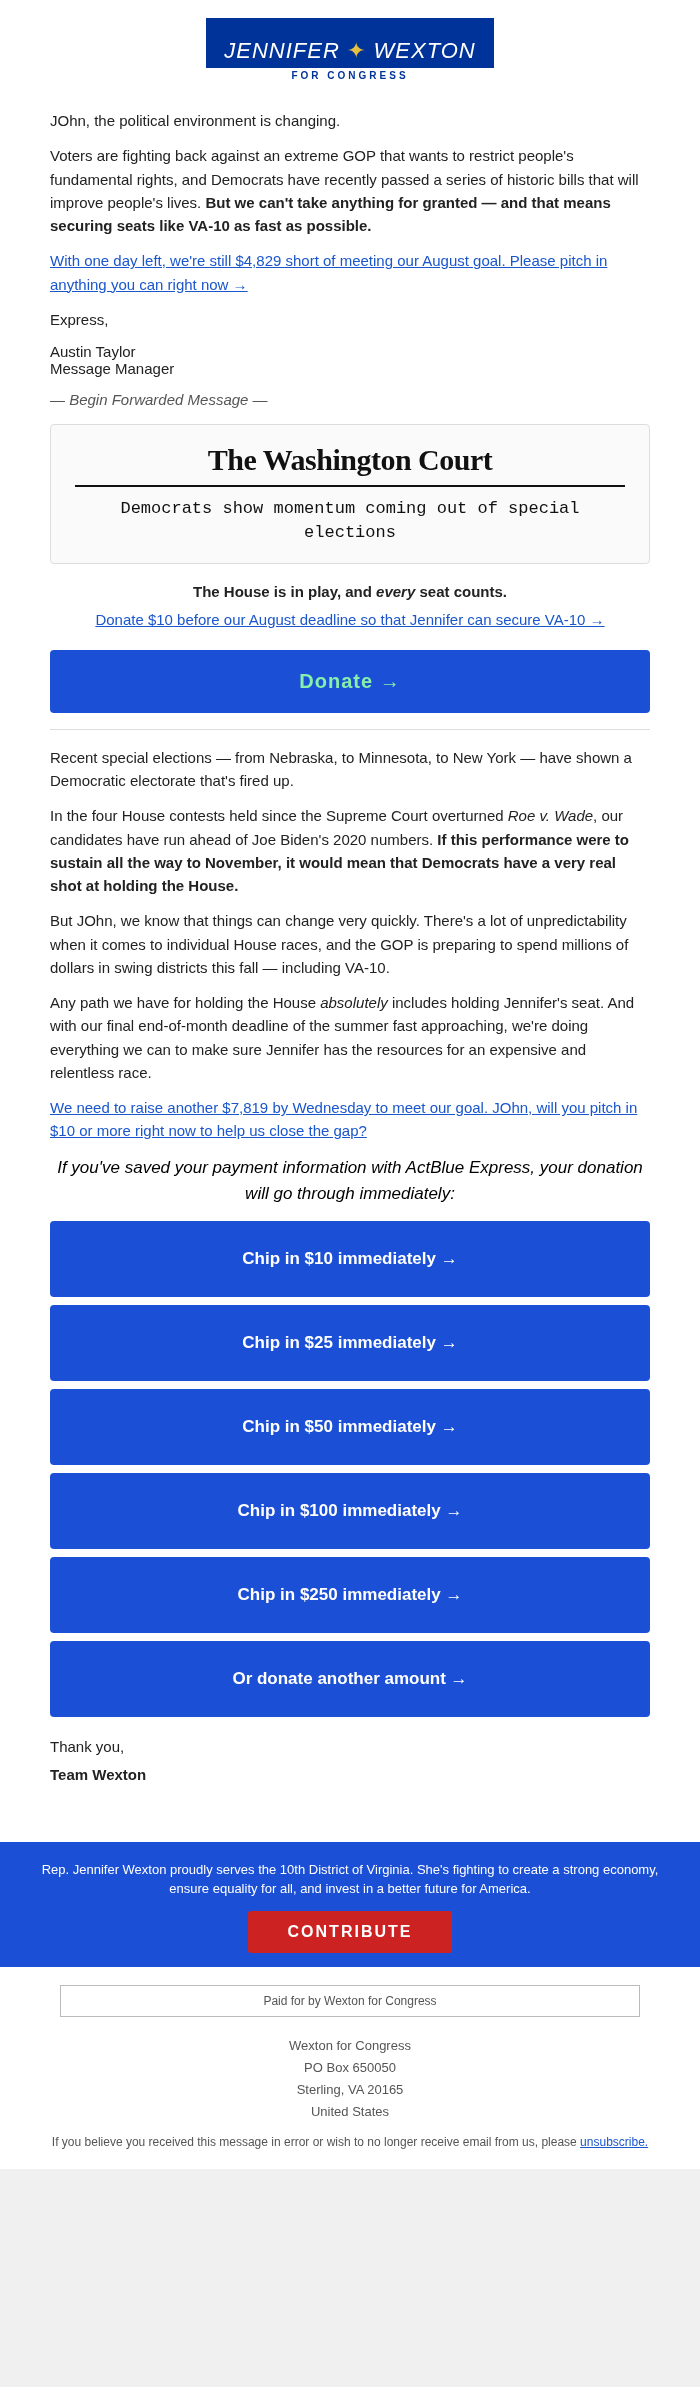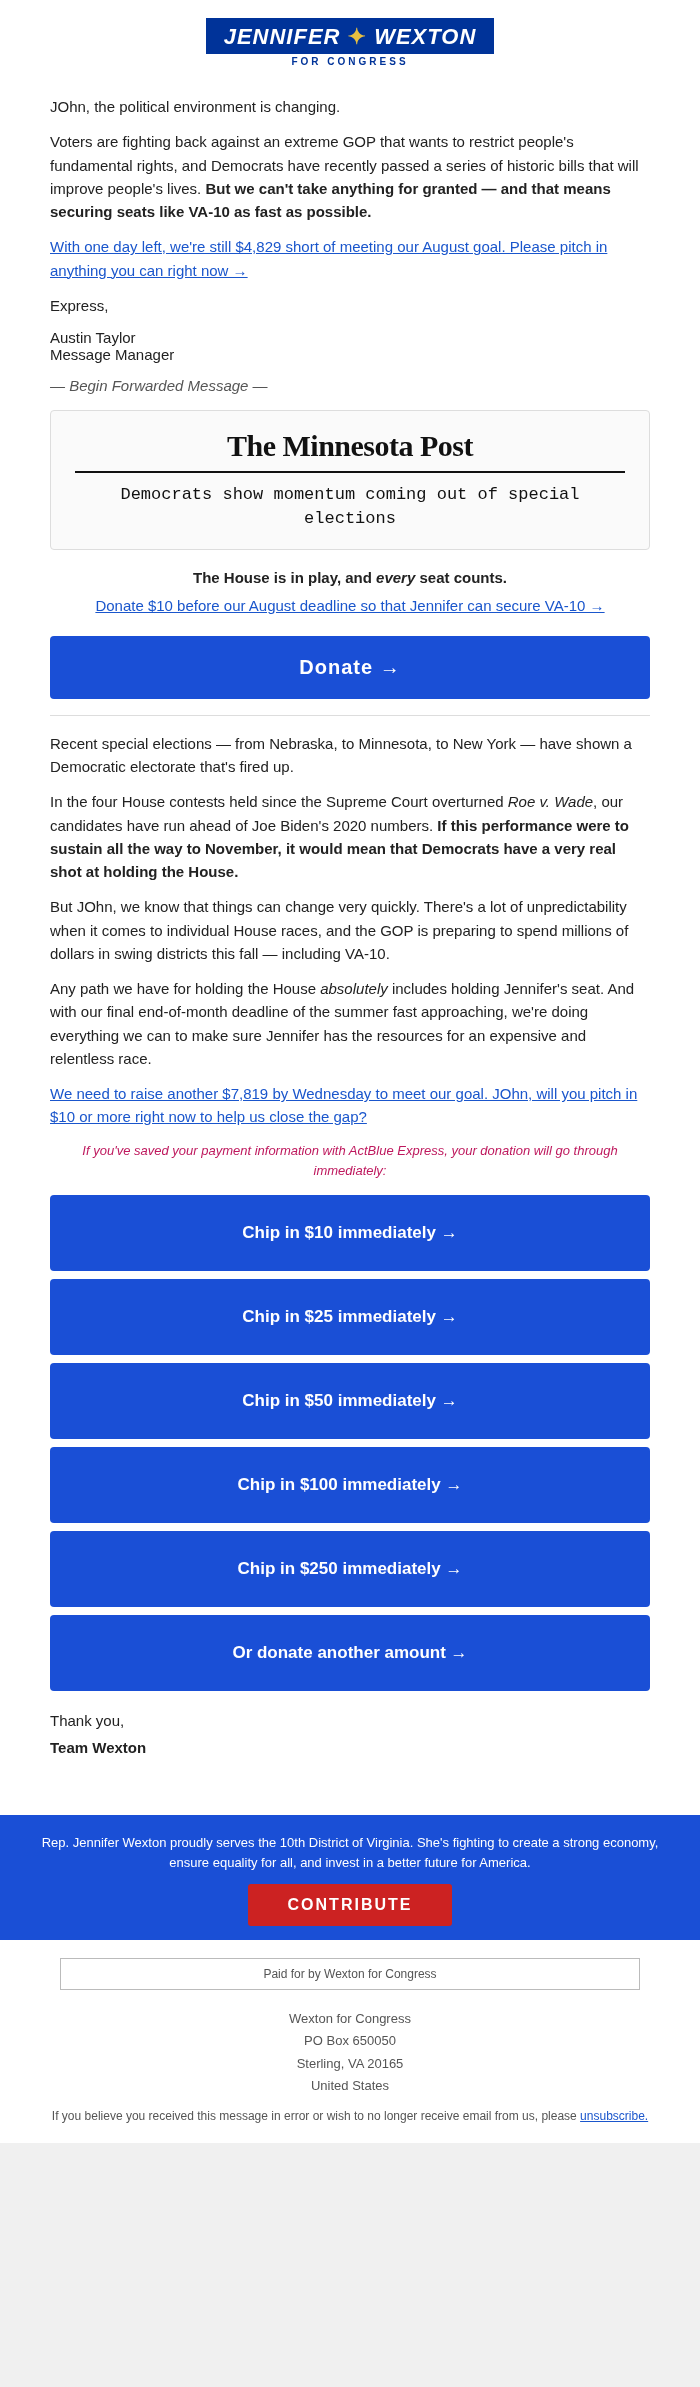--- a/index.html
+++ b/index.html
@@ -19,23 +19,23 @@
     .header {
       text-align: center;
       padding: 18px 0 10px 0;
       background: #fff;
     }
     .header-logo {
       display: inline-block;
       background: #003399;
       color: #fff;
       font-size: 22px;
-      font-weight: 700;
+      font-weight: 400;
       letter-spacing: 1px;
-      padding: 6px 18px 4px 18px;
+      padding: 20px 18px 4px 18px;
       font-style: italic;
     }
     .header-logo .star {
       color: #e8c040;
       font-style: normal;
     }
     .header-sub {
       font-size: 10px;
       letter-spacing: 3px;
       color: #003399;
@@ -101,42 +101,42 @@
       margin: 16px 0 8px 0;
     }
     .donate-link-center {
       text-align: center;
       margin-bottom: 22px;
     }
     .donate-btn {
       display: block;
       width: 100%;
       background: #1a4fd6;
-      color: #ffffff;
+      color: #86efac;
       font-size: 20px;
       font-weight: bold;
       text-align: center;
       padding: 20px 0;
       border: none;
       border-radius: 4px;
       cursor: pointer;
       letter-spacing: 1px;
       margin: 10px 0 16px 0;
       text-decoration: none;
     }
     .divider {
       border: none;
       border-top: 1px solid #ddd;
       margin: 16px 0;
     }
     .italic-note {
       font-style: italic;
-      font-size: 13px;
-      text-align: center;
-      color: #be185d;
+      font-size: 17px;
+      text-align: center;
+      color: #000000;
       margin-bottom: 14px;
     }
     .chip-btn {
       display: block;
       width: 100%;
       background: #1a4fd6;
       color: #fff;
       font-size: 17px;
       font-weight: bold;
       text-align: center;
@@ -231,21 +231,21 @@
       <a class="blue-link" href="#">With one day left, we're still $4,829 short of meeting our August goal. Please pitch in anything you can right now →</a>
     </p>
     <p>Express,</p>
     <div class="signature">
       <div>Austin Taylor</div>
       <div>Message Manager</div>
     </div>
     <div class="forwarded">— Begin Forwarded Message —</div>
 
     <div class="newspaper-box">
-      <div class="newspaper-title">The Minnesota Post</div>
+      <div class="newspaper-title">The Washington Court</div>
       <hr class="newspaper-divider">
       <div class="newspaper-headline">Democrats show momentum coming out of special elections</div>
     </div>
 
     <p class="section-bold">
       The House is in play, and <em>every</em> seat counts.
     </p>
 
     <div class="donate-link-center">
       <a class="blue-link" href="#">Donate $10 before our August deadline so that Jennifer can secure VA-10 →</a>

